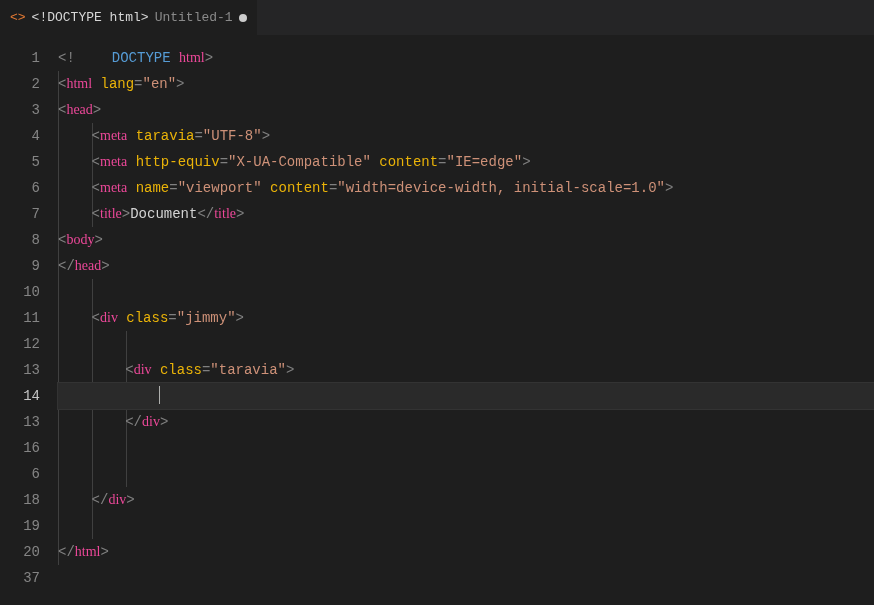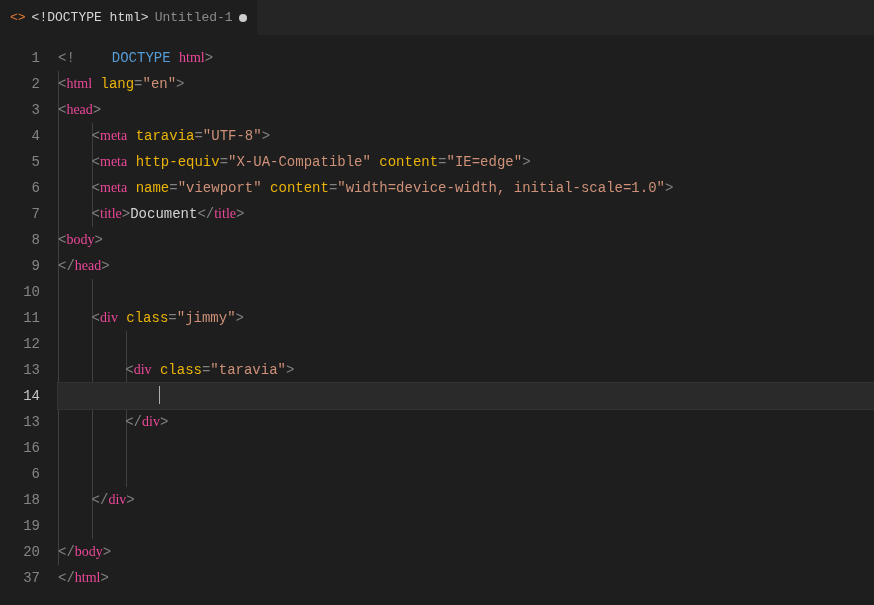--- a/index.html
+++ b/index.html
@@ -172,17 +172,16 @@
     <div class="line"><span class="txt">        </span><span class="pun">&lt;/</span><span class="tag">div</span><span class="pun">&gt;</span></div>
 
     <div class="line"><span class="txt">        </span></div>
 
     <div class="line"><span class="txt">        </span></div>
 
     <div class="line"><span class="txt">    </span><span class="pun">&lt;/</span><span class="tag">div</span><span class="pun">&gt;</span></div>
 
     <div class="line"><span class="txt"> </span></div>
 
-    <div class="line"><span class="pun">&lt;/</span><span class="tag">body</span><span class="pun">&gt;</span></div>
 
     <div class="line"><span class="pun">&lt;/</span><span class="tag">html</span><span class="pun">&gt;</span></div>
   </div>
 </div>
 
 </body></html>

